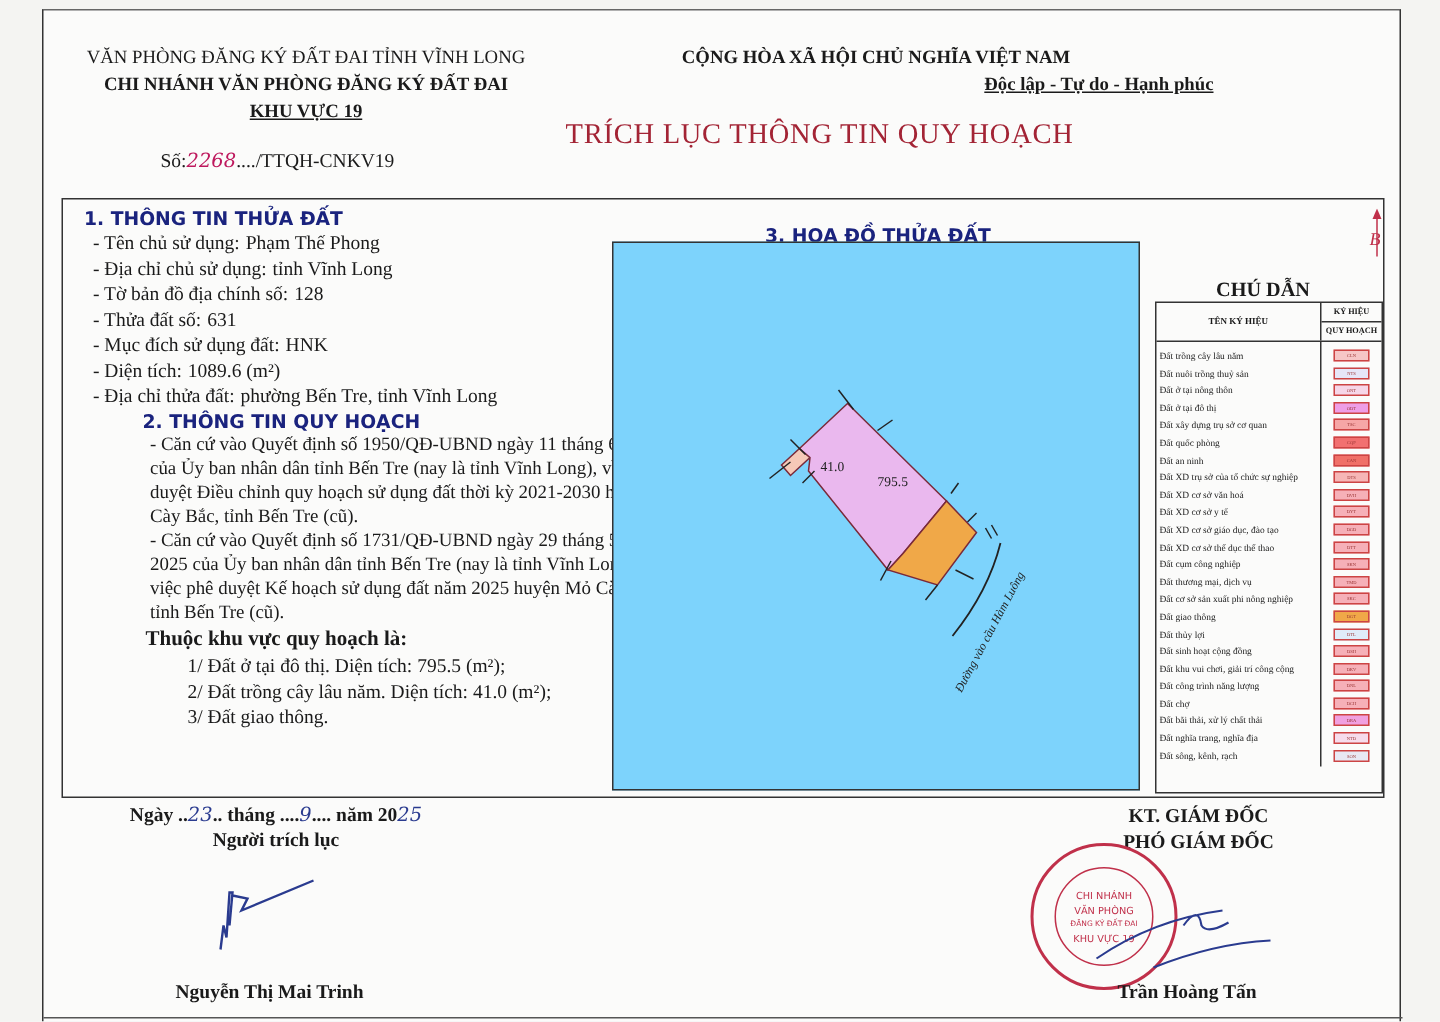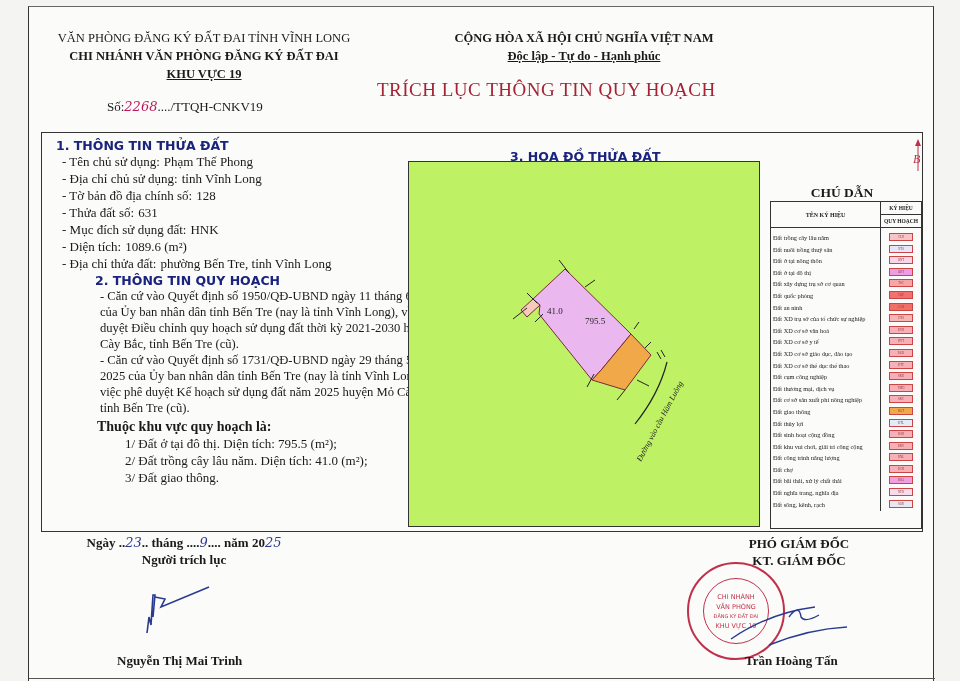--- a/index.html
+++ b/index.html
@@ -5,33 +5,33 @@
   * { box-sizing: border-box; margin: 0; padding: 0; }
   html, body { width: 960px; height: 681px; background: #f4f4f2; overflow: hidden; }
   body { font-family: "Liberation Serif", "DejaVu Serif", serif; color: #1a1a1a; position: relative; }
   .page { position: absolute; left: 28px; top: 6px; width: 906px; height: 675px; background: #fbfbfa; border-left: 1.5px solid #333; border-right: 1.5px solid #333; border-top: 1px solid #666; }
   .hdr-left { position: absolute; left: 0; top: 22px; width: 350px; text-align: center; font-weight: bold; font-size: 12.5px; line-height: 18px; }
   .hdr-left .l1 { font-weight: normal; font-size: 12.5px; }
   .hdr-left .khu { text-decoration: underline; }
   .so { position: absolute; left: 78px; top: 92px; font-size: 13px; }
   .so .hand { font-family: "DejaVu Serif", serif; font-style: italic; color: #be185d; }
   .hdr-right { position: absolute; left: 330px; top: 22px; width: 450px; text-align: center; font-weight: bold; font-size: 12.5px; line-height: 18px; }
-  .hdr-right .motto { text-decoration: underline; }
+  .hdr-right .motto { text-decoration: underline; text-align: right; }
   .title { position: absolute; left: 348px; top: 72px; font-size: 19px; color: #a32435; letter-spacing: 0.5px; }
   .mainbox { position: absolute; left: 12px; top: 125px; width: 882px; height: 400px; border: 1.5px solid #333; }
   .sec-h { font-family: "DejaVu Sans", sans-serif; font-weight: bold; color: #1a237e; font-size: 12.5px; }
   .s1 { position: absolute; left: 14px; top: 5px; }
   .row { font-size: 13px; line-height: 17px; padding-left: 6px; }
   .row .val { margin-left: 4px; }
   .s2 { position: absolute; left: 14px; top: 140px; width: 370px; margin-left: 39px; }
   .para { font-size: 12.6px; line-height: 16px; padding-left: 5px; }
   .belong { font-weight: bold; font-size: 14px; margin-top: 3px; padding-left: 2px; }
   .item { font-size: 13px; line-height: 17px; padding-left: 30px; }
   .s3 { position: absolute; left: 468px; top: 0px; }
-  .mapbox { position: absolute; left: 366px; top: 28px; width: 352px; height: 366px; border: 1.5px solid #333; background: #bef264; }
+  .mapbox { position: absolute; left: 366px; top: 28px; width: 352px; height: 366px; border: 1.5px solid #333; background: #7dd3fc; }
   .legendwrap { position: absolute; left: 718px; top: 0; width: 164px; height: 398px; }
   .north { position: absolute; left: 150px; top: 6px; width: 16px; height: 34px; }
   .chudan { position: absolute; left: 0; top: 52px; width: 164px; text-align: center; font-weight: bold; font-size: 13.5px; }
   .legend { position: absolute; left: 10px; top: 68px; width: 152px; height: 328px; border: 1px solid #333; }
   .lg-head { display: flex; height: 26px; border-bottom: 1px solid #333; }
   .lg-head .c1 { flex: 1; font-size: 6px; font-weight: bold; display: flex; align-items: center; justify-content: center; border-right: 1px solid #333; }
   .lg-head .c2 { width: 40px; font-size: 5.5px; font-weight: bold; text-align: center; line-height: 12px; }
   .lg-head .c2 div:first-child { border-bottom: 1px solid #333; }
   .lg-body { display: flex; }
   .lg-names { flex: 1; border-right: 1px solid #333; padding: 4px 0 0 2px; }
@@ -200,22 +200,22 @@
       <span>Ngày ..</span><span class="hand2">23</span><span>.. tháng ....</span><span class="hand2">9</span><span>.... năm 20</span><span class="hand2">25</span>
     </div>
     <div class="role">Người trích lục</div>
     <svg width="80" height="60" style="position:absolute;left:110px;top:40px;">
       <path d="M8,58 L10,42 L12,50 L14,20 L16,20 L14,42 M16,22 L26,24 L22,32 L70,12" fill="none" stroke="#2a3b8f" stroke-width="1.6"></path>
     </svg>
   </div>
   <div class="name" style="left:88px;top:646px;">Nguyễn Thị Mai Trinh</div>
 
   <div class="sign-right">
+    <div class="role">KT. GIÁM ĐỐC</div>
     <div class="role">PHÓ GIÁM ĐỐC</div>
-    <div class="role">KT. GIÁM ĐỐC</div>
   </div>
 
   <div class="stamp">
     <div class="inner">
       <div>CHI NHÁNH</div>
       <div>VĂN PHÒNG</div>
       <div style="font-size:5px;">ĐĂNG KÝ ĐẤT ĐAI</div>
       <div>KHU VỰC 19</div>
     </div>
   </div>

